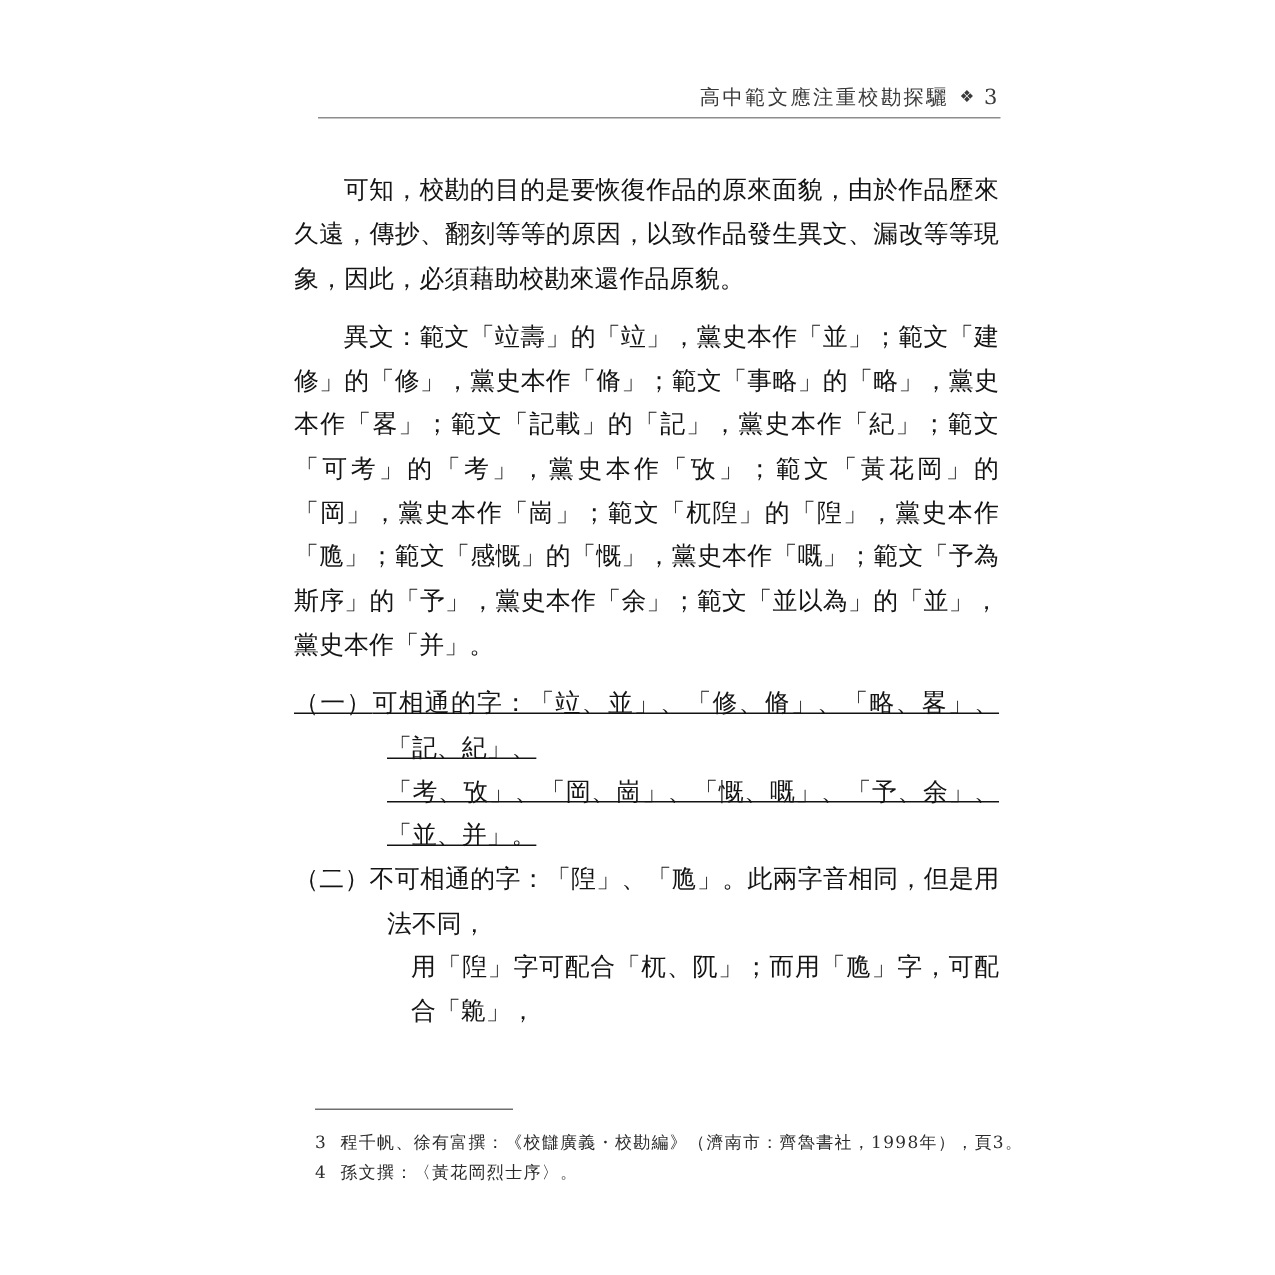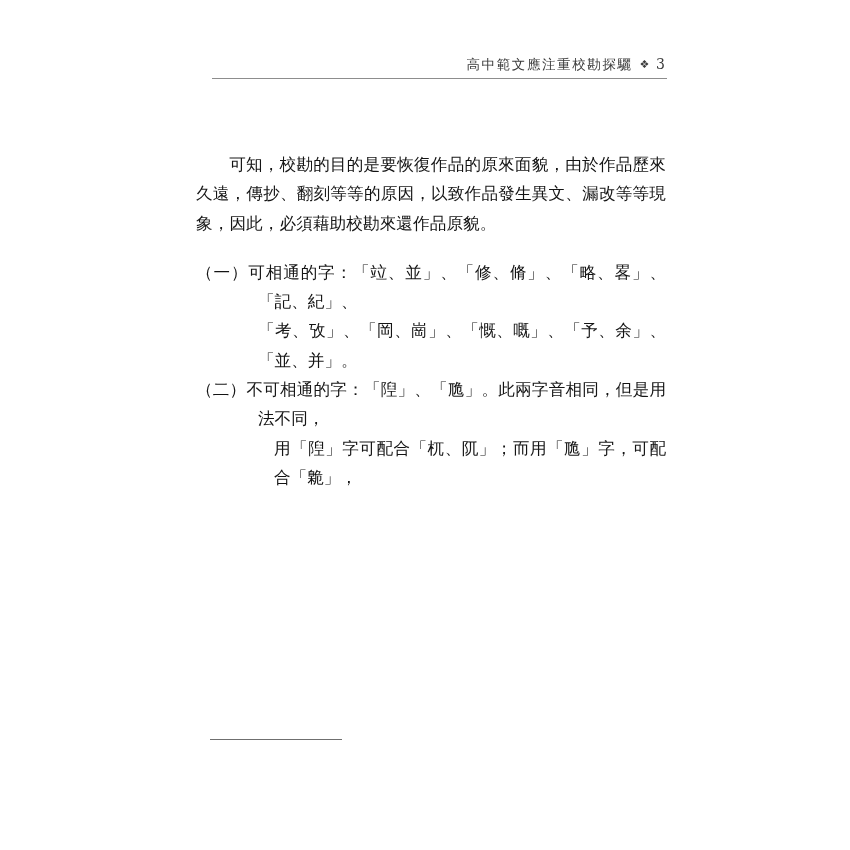--- a/index.html
+++ b/index.html
@@ -83,35 +83,35 @@
     font-size: 13.4px;
     line-height: 24px;
     letter-spacing: 1.3px;
     margin: 0 0 12px 0;
     padding-left: 70px;
     color: #1a1a1a;
   }
 
   .p.indent2 {
     text-indent: 2em;
-    margin-top: 38px;
   }
 
   .gap-s { height: 5px; }
 
   
   .numitem {
     font-size: 16.6px;
     line-height: 29.3px;
     text-align: justify;
     text-justify: inter-ideograph;
     padding-left: 62px;
     text-indent: -62px;
     margin: 0;
     color: #141414;
+    text-decoration: underline;
   }
   .numitem .sub {
     display: block;
     text-indent: 0;
   }
   .numitem2 {
     font-size: 16.6px;
     line-height: 29.3px;
     text-align: justify;
     text-justify: inter-ideograph;
@@ -178,27 +178,32 @@
   <div class="body">
 
 
     <p class="p indent2">可知，校勘的目的是要恢復作品的原來面貌，由於作品歷來久遠，傳抄、翻刻等等的原因，以致作品發生異文、漏改等等現象，因此，必須藉助校勘來還作品原貌。</p>
 
     <div class="gap-s"></div>
 
 
     <div class="gap-s"></div>
 
+    <p class="p indent2">異文：範文「竝壽」的「竝」，黨史本作「並」；範文「建修」的「修」，黨史本作「脩」；範文「事略」的「略」，黨史本作「畧」；範文「記載」的「記」，黨史本作「紀」；範文「可考」的「考」，黨史本作「攷」；範文「黃花岡」的「岡」，黨史本作「崗」；範文「杌隉」的「隉」，黨史本作「卼」；範文「感慨」的「慨」，黨史本作「嘅」；範文「予為斯序」的「予」，黨史本作「余」；範文「並以為」的「並」，黨史本作「并」。</p>
 
     <div class="gap-s"></div>
 
 
     <div class="gap-s"></div>
 
     <p class="numitem"><span>（一）</span><span>可相通的字：「竝、並」、「修、脩」、「略、畧」、「記、紀」、</span><span class="sub">「考、攷」、「岡、崗」、「慨、嘅」、「予、余」、「並、并」。</span></p>
 
     <p class="numitem2"><span>（二）</span><span>不可相通的字：「隉」、「卼」。此兩字音相同，但是用法不同，</span><span class="sub2">用「隉」字可配合「杌、阢」；而用「卼」字，可配合「臲」，</span></p>
 
   </div>
 
   <div class="fn-rule"></div>
+  <div class="footnotes">
+    <div class="fn-row"><span class="fn-num">3</span><span class="fn-text">程千帆、徐有富撰：《校讎廣義・校勘編》（濟南市：齊魯書社，1998年），頁3。</span></div>
+    <div class="fn-row"><span class="fn-num">4</span><span class="fn-text">孫文撰：〈黃花岡烈士序〉。</span></div>
+  </div>
 
 </div>
 
 </body></html>

